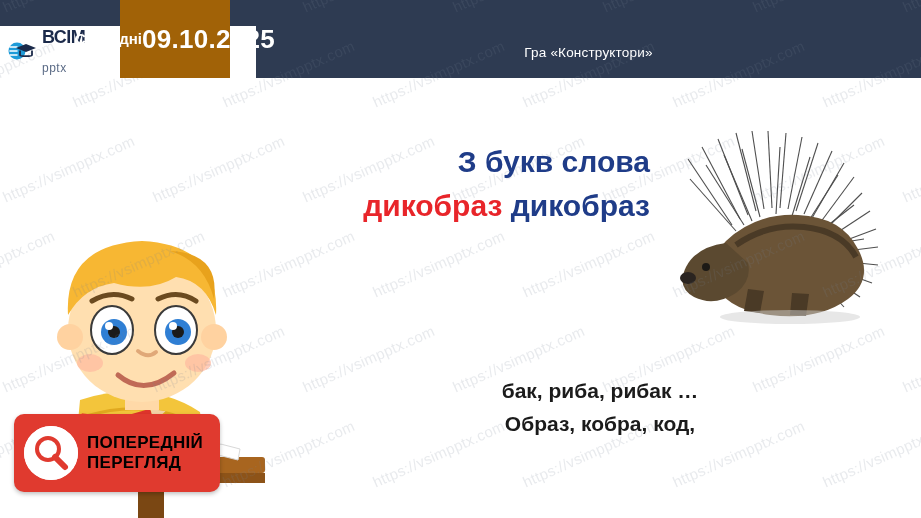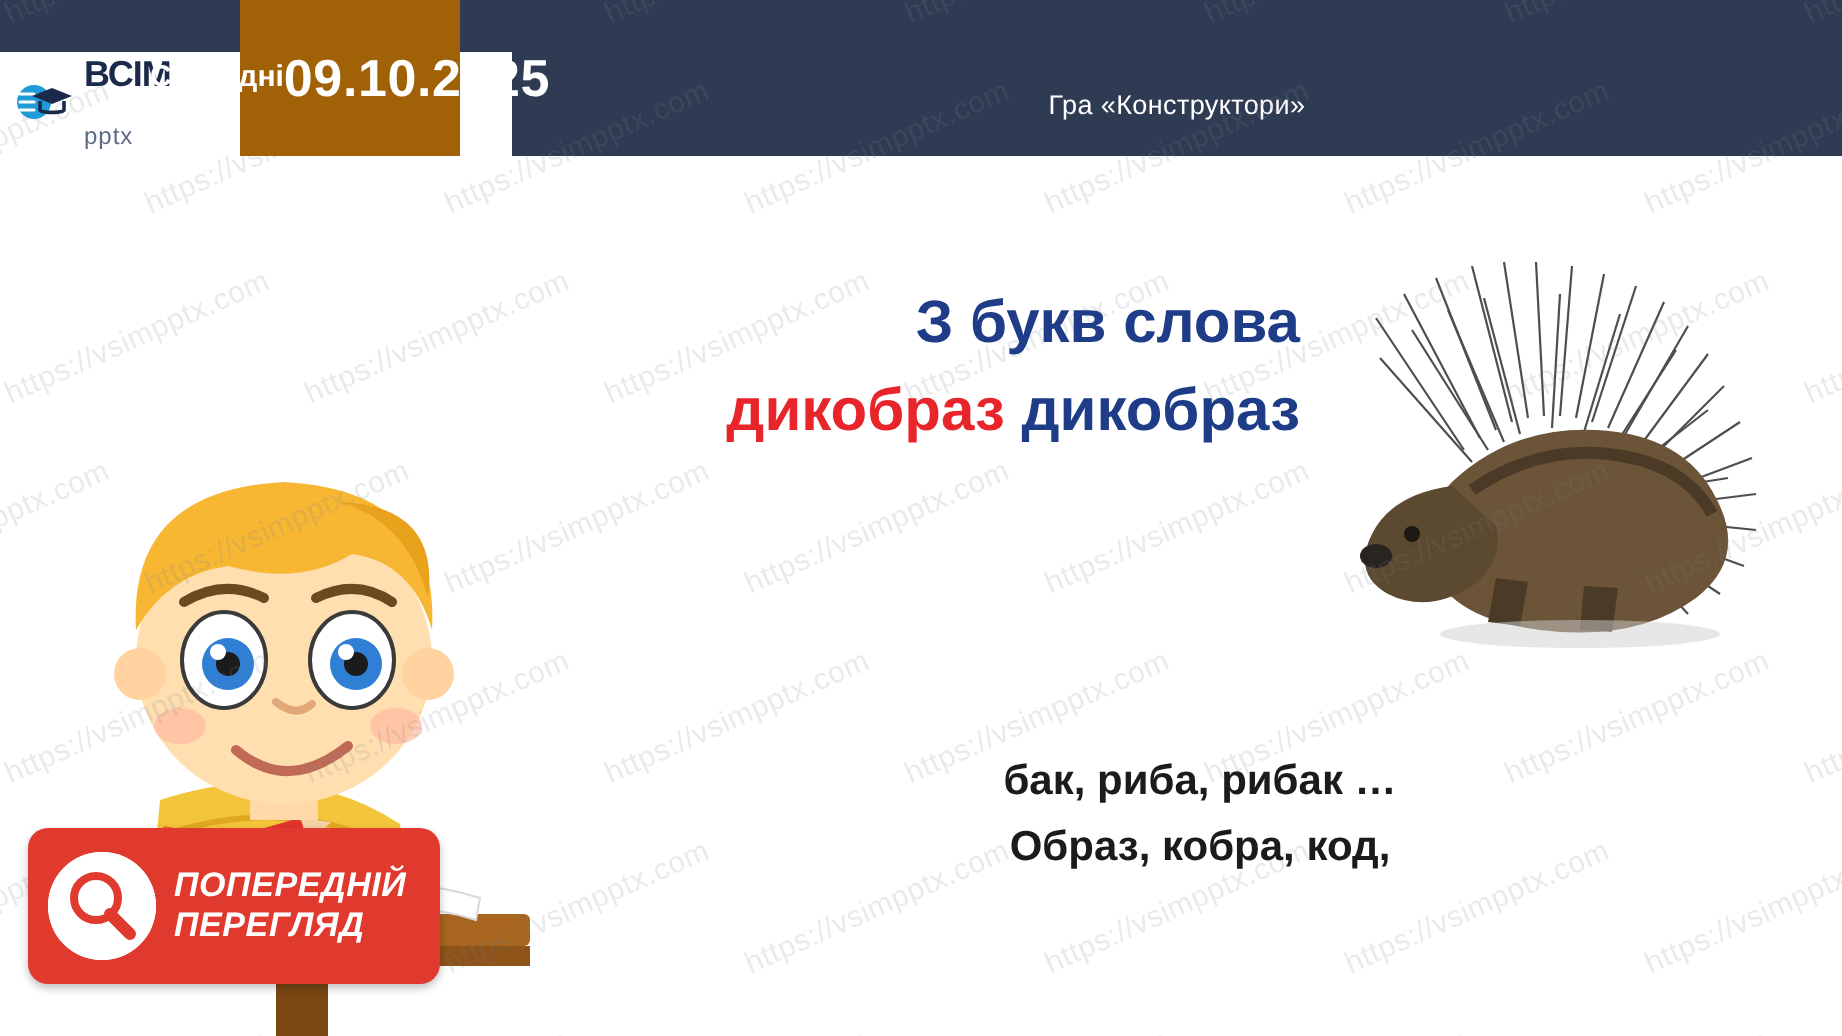--- a/index.html
+++ b/index.html
@@ -90,24 +90,23 @@
     position:absolute;left:14px;top:414px;width:206px;height:78px;
     background:#e03a2f;border-radius:10px;z-index:8;
     display:flex;align-items:center;
     box-shadow:0 2px 4px rgba(0,0,0,.25);
   }
   .preview-circle{
     width:54px;height:54px;border-radius:50%;background:#ffffff;
     margin-left:10px;flex:none;position:relative;
   }
   .preview-text{
-    color:#ffffff;font-weight:bold;font-size:17px;line-height:1.15;
+    color:#000000;font-weight:bold;font-size:17px;line-height:1.15;
     margin-left:9px;letter-spacing:.3px;
     font-family:"Liberation Sans", sans-serif;
-    font-style:italic;
   }
 
   
   .boy{position:absolute;left:20px;top:175px;width:250px;height:345px;z-index:4;}
   .porcupine{position:absolute;left:640px;top:115px;width:250px;height:215px;z-index:4;}
 </style>
 </head>
 <body>
 
 <div class="slide">

